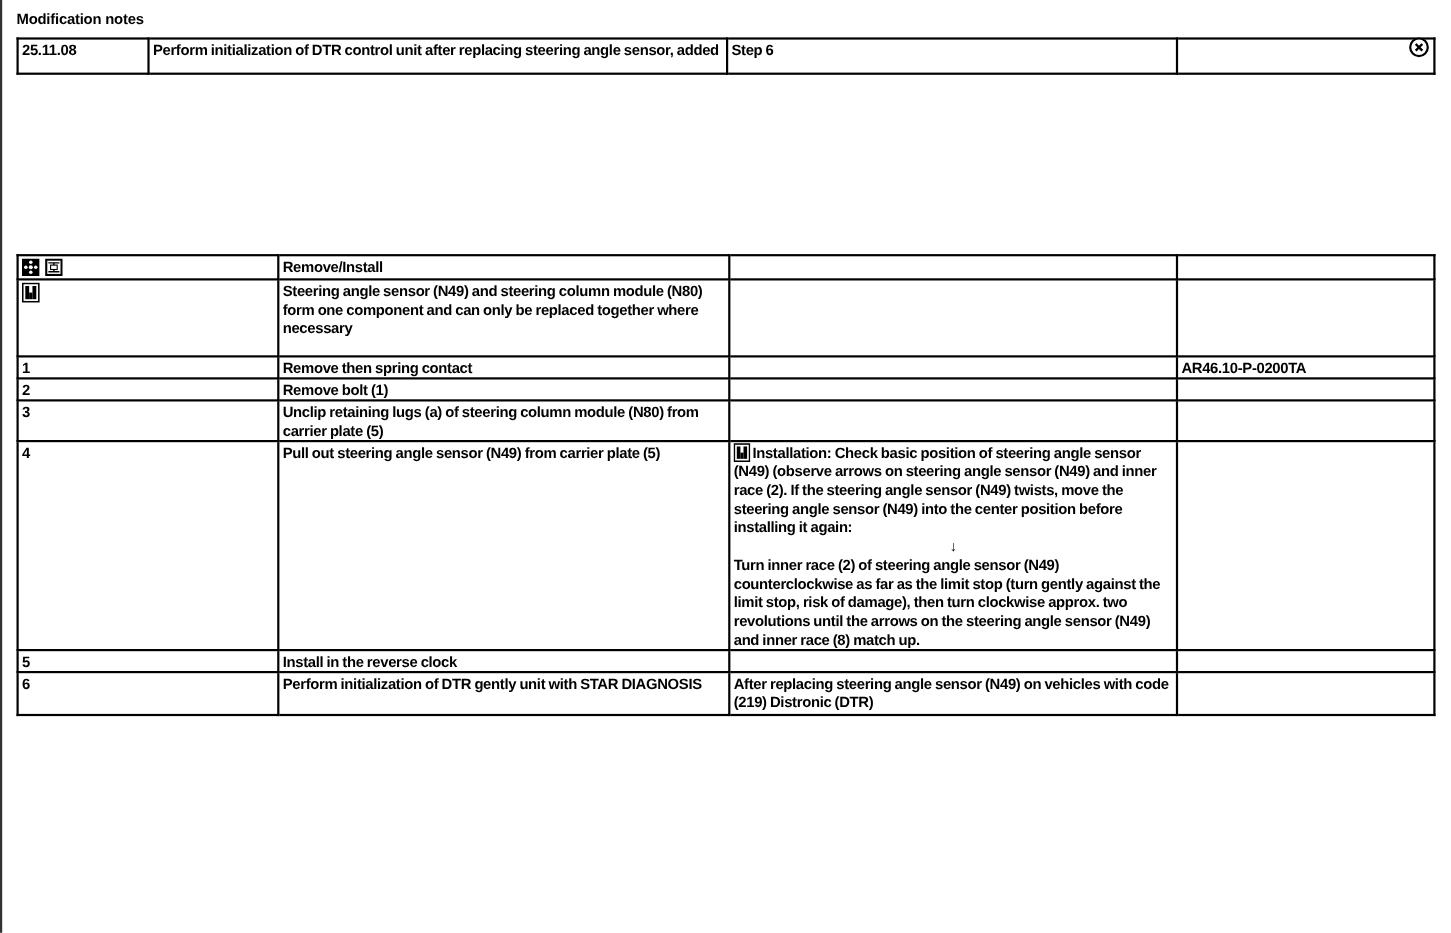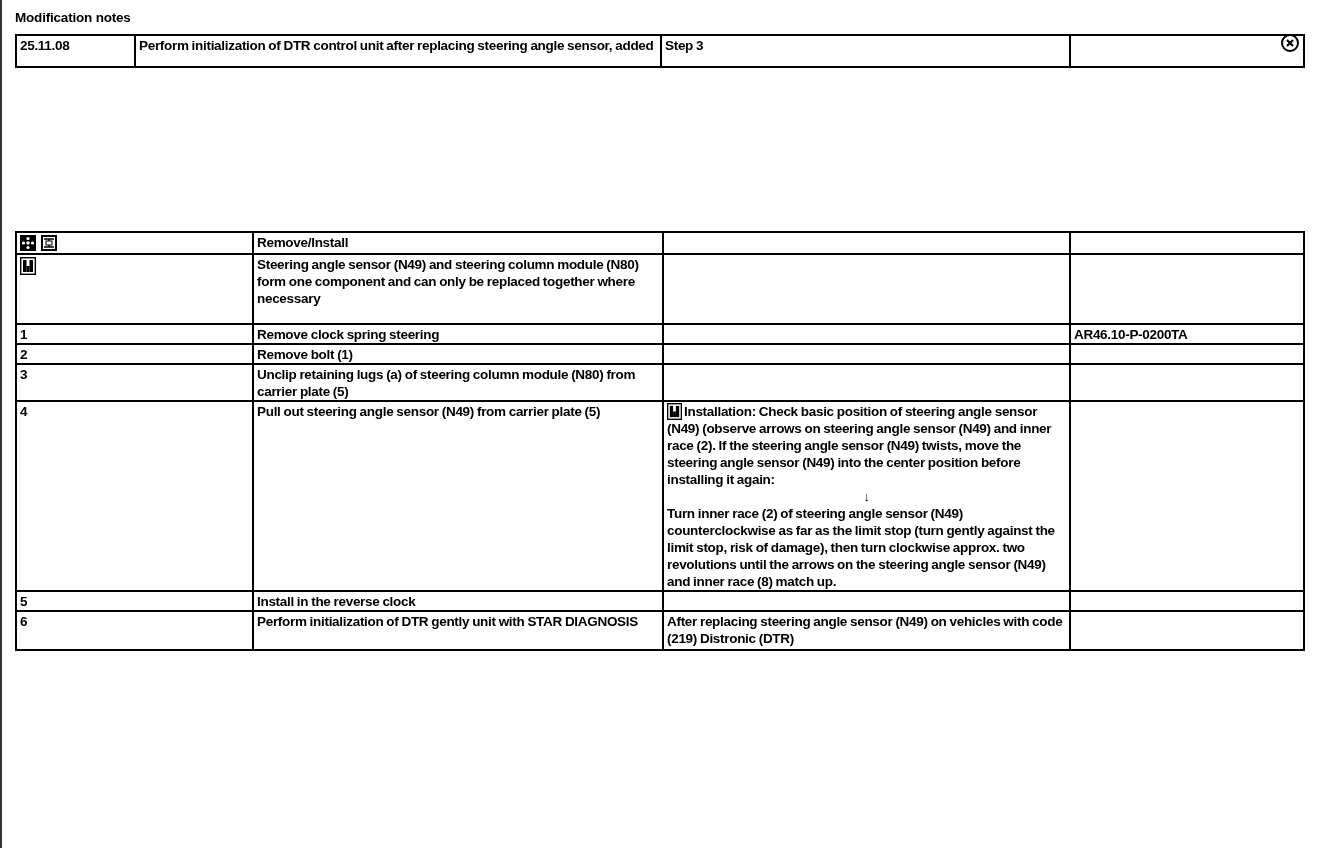--- a/index.html
+++ b/index.html
@@ -31,21 +31,21 @@
   <colgroup>
       <col style="width:119px">
       <col style="width:526px">
       <col style="width:409px">
       <col style="width:234px">
     </colgroup>
   <tbody>
       <tr>
     <td>25.11.08</td>
     <td>Perform initialization of DTR control unit after replacing steering angle sensor, added</td>
-    <td><span>Step 3</span></td>
+    <td><span>Step 6</span></td>
     <td></td>
   </tr>
 </tbody>
   </table>
 
 <div class="close-btn">
   <svg width="10" height="10" viewBox="0 0 10 10">
       <path d="M2 2 L8 8 M8 2 L2 8" stroke="#000" stroke-width="2.2"></path>
     </svg>
 </div>
@@ -93,21 +93,21 @@
               <rect x="6.5" y="9" width="3" height="6" fill="#000"></rect>
             </svg>
       </span>
     </td>
     <td style="height:67px">Steering angle sensor (N49) and steering column module (N80) form one component and can only be replaced together where necessary</td>
     <td></td>
     <td></td>
   </tr>
   <tr>
     <td>1</td>
-    <td>Remove clock spring steering</td>
+    <td>Remove then spring contact</td>
     <td></td>
     <td><span>AR46.10-P-0200TA</span></td>
   </tr>
   <tr>
     <td>2</td>
     <td>Remove bolt (1)</td>
     <td></td>
     <td></td>
   </tr>
   <tr>

